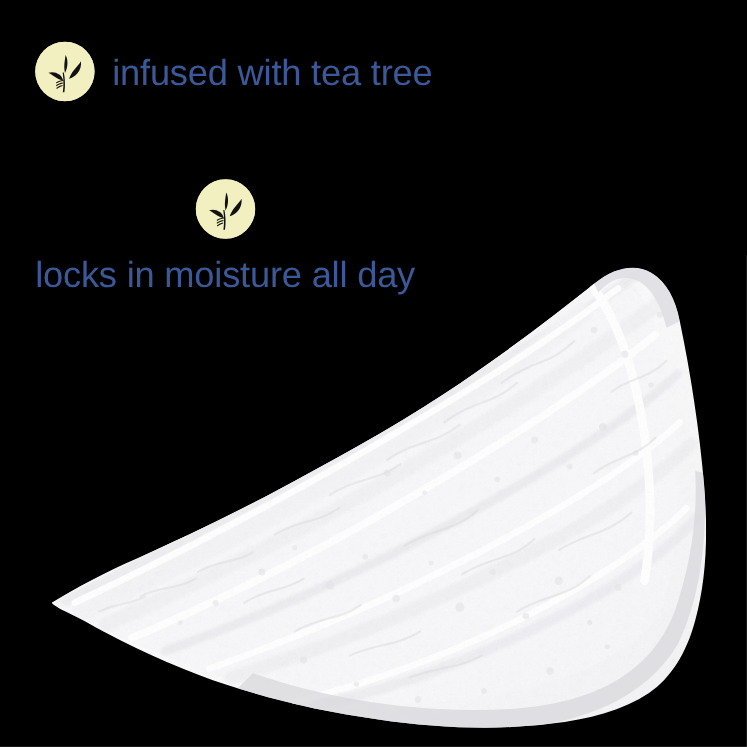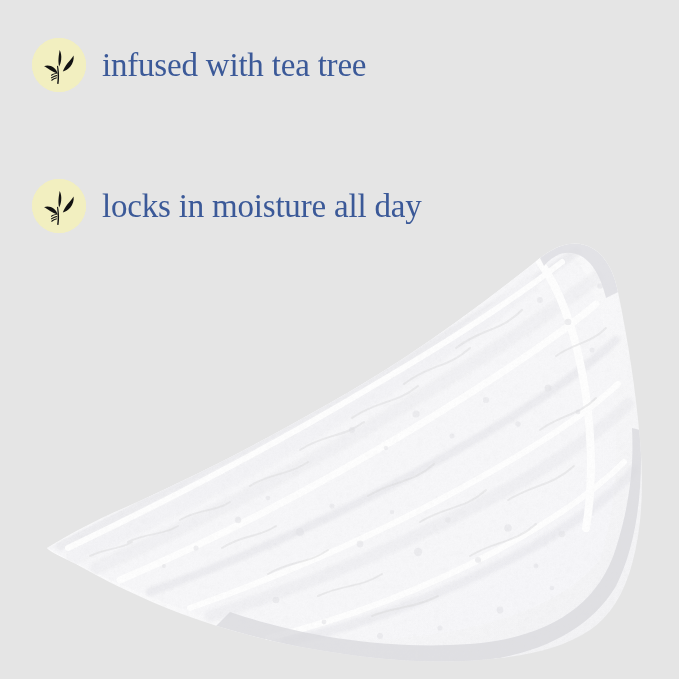--- a/index.html
+++ b/index.html
@@ -4,36 +4,36 @@
 <style>
   html, body {
     margin: 0;
     padding: 0;
     background: #ffffff;
   }
   #canvas {
     position: relative;
     width: 679px;
     height: 679px;
-    background: #e5e5e5;
+    background: #000000;
     overflow: hidden;
-    font-family: Liberation Serif, serif;
+    font-family: Liberation Sans, sans-serif;
   }
 
   
   .feature-row {
     position: absolute;
     left: 32px;
     display: flex;
     align-items: center;
     gap: 16px;
     z-index: 3;
   }
   .feature-row.r0 { top: 38px; }
-  .feature-row.r1 { top: 179px; }
+  .feature-row.r1 { top: 163px; flex-direction: column; }
   .feature-row.r2 { top: 319px; }
 
   .badge {
     position: relative;
     width: 54px;
     height: 54px;
     border-radius: 50%;
     background: #f2efc0;
     flex: 0 0 auto;
   }

